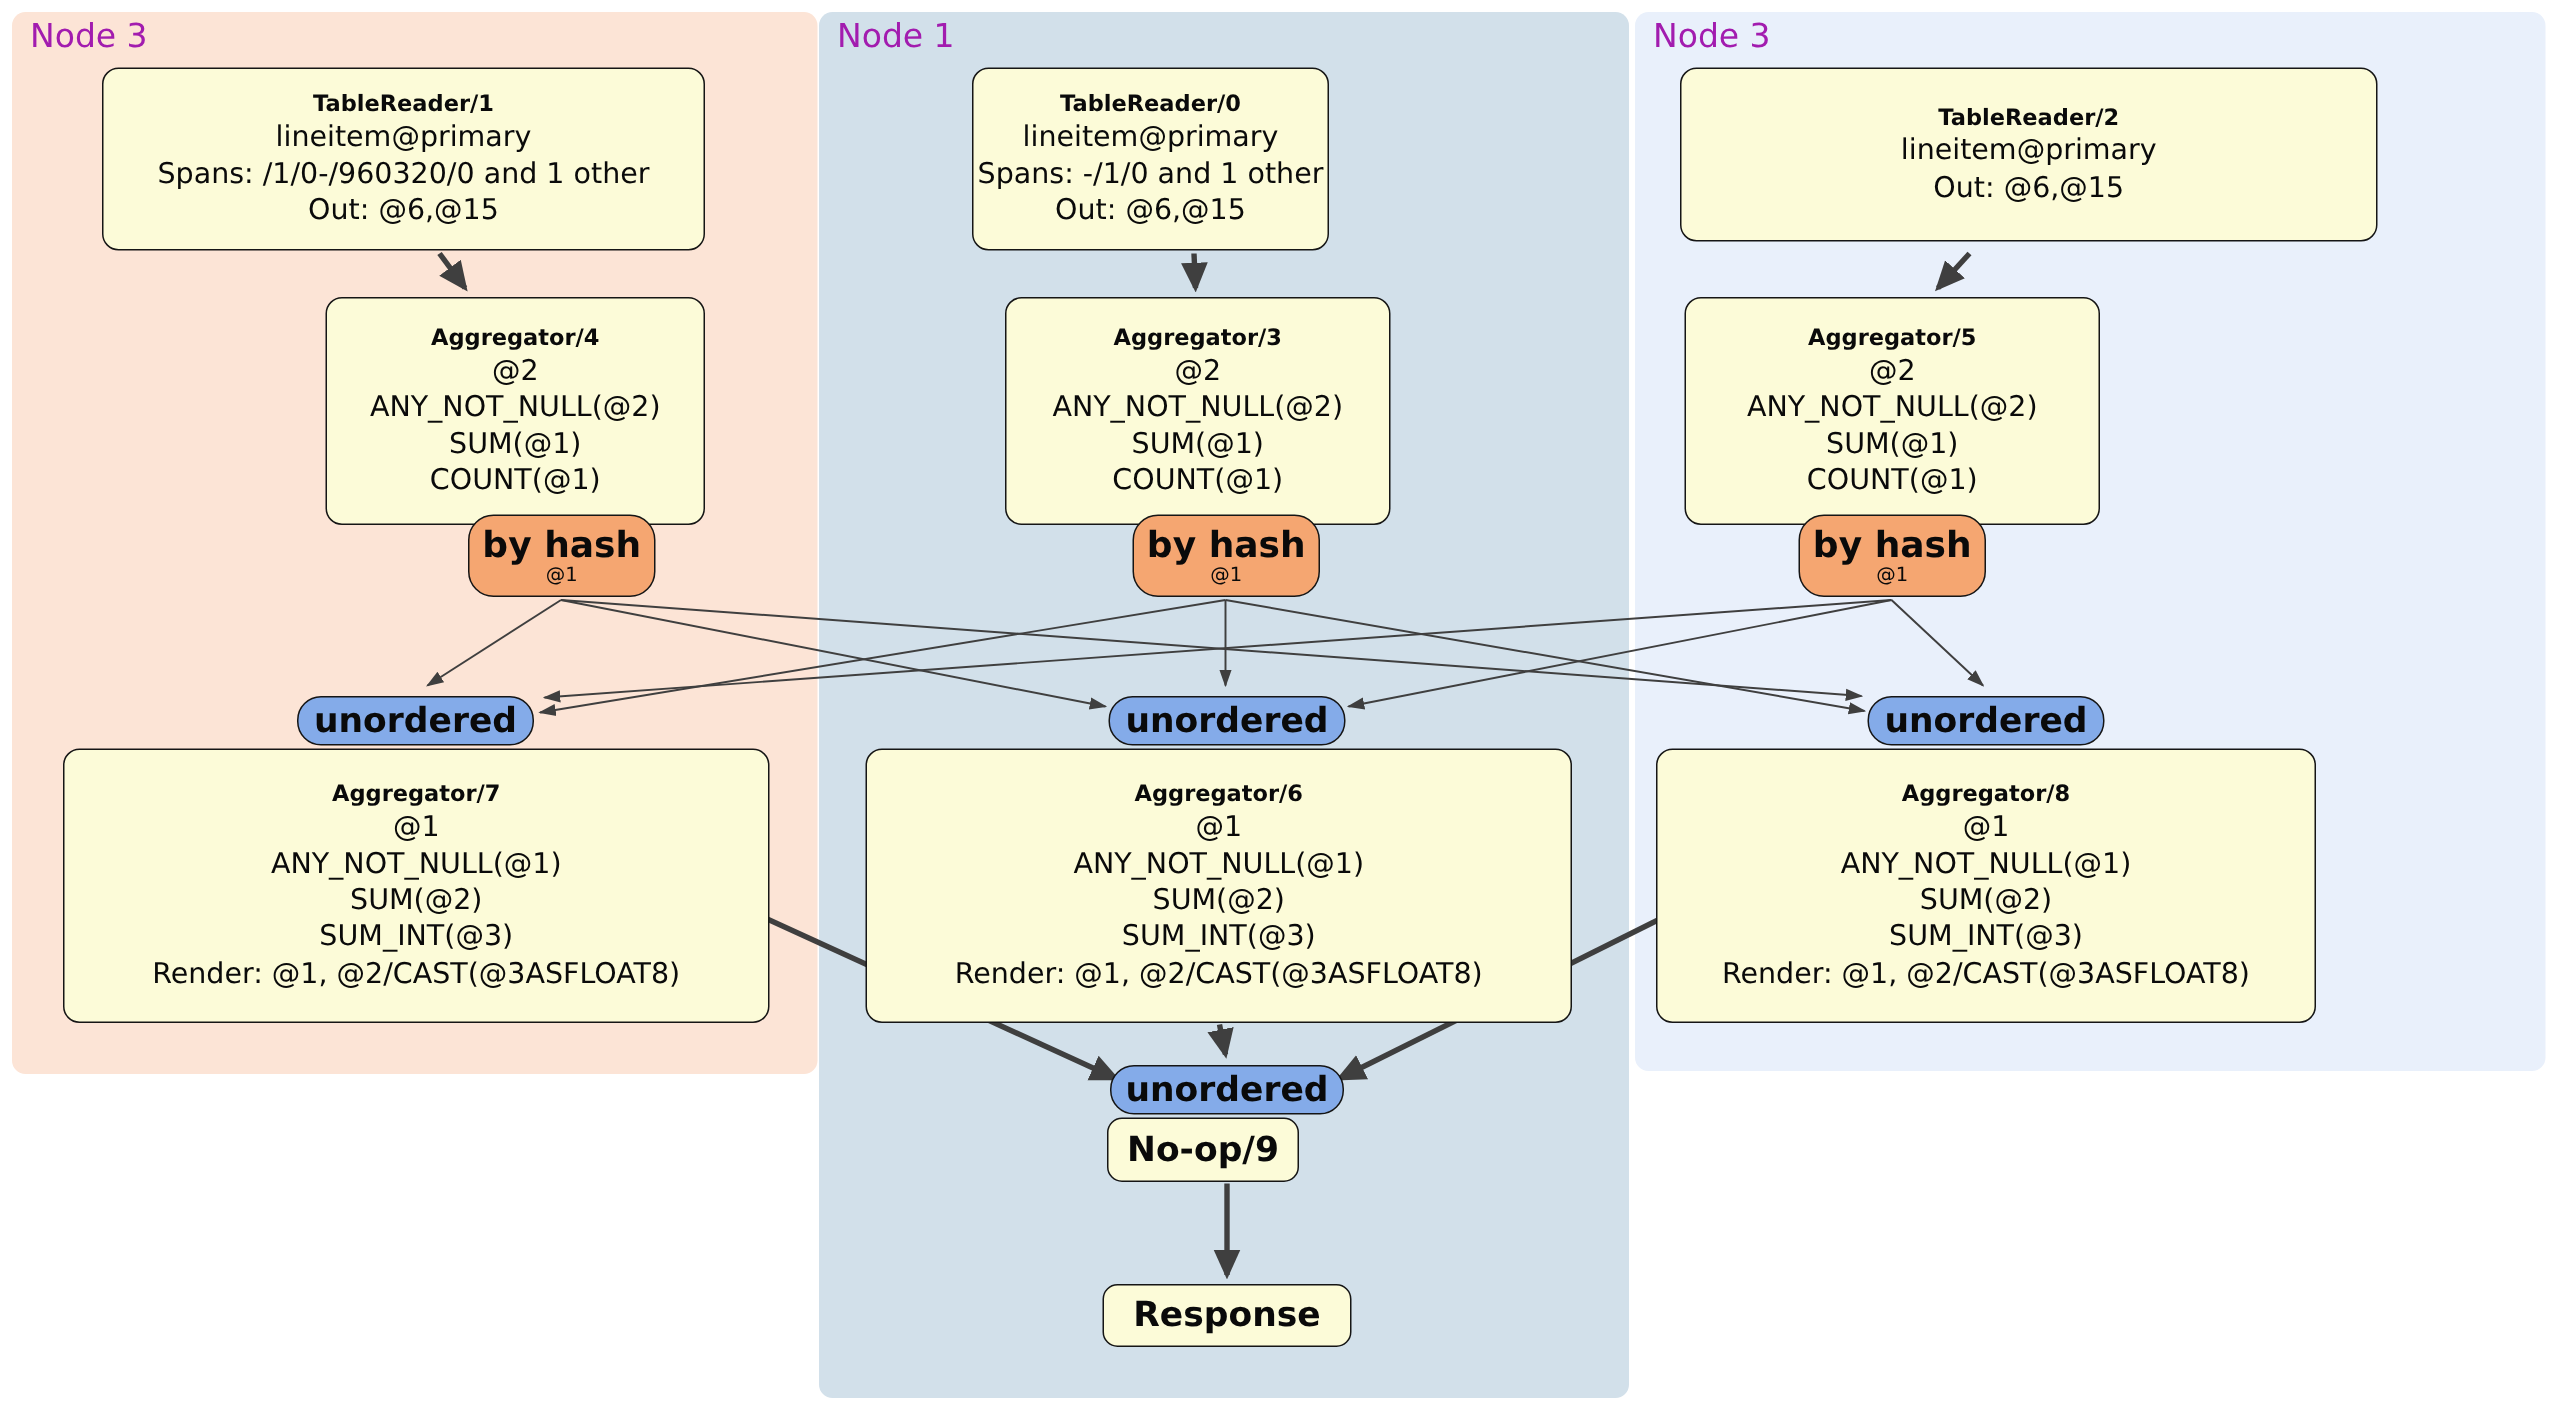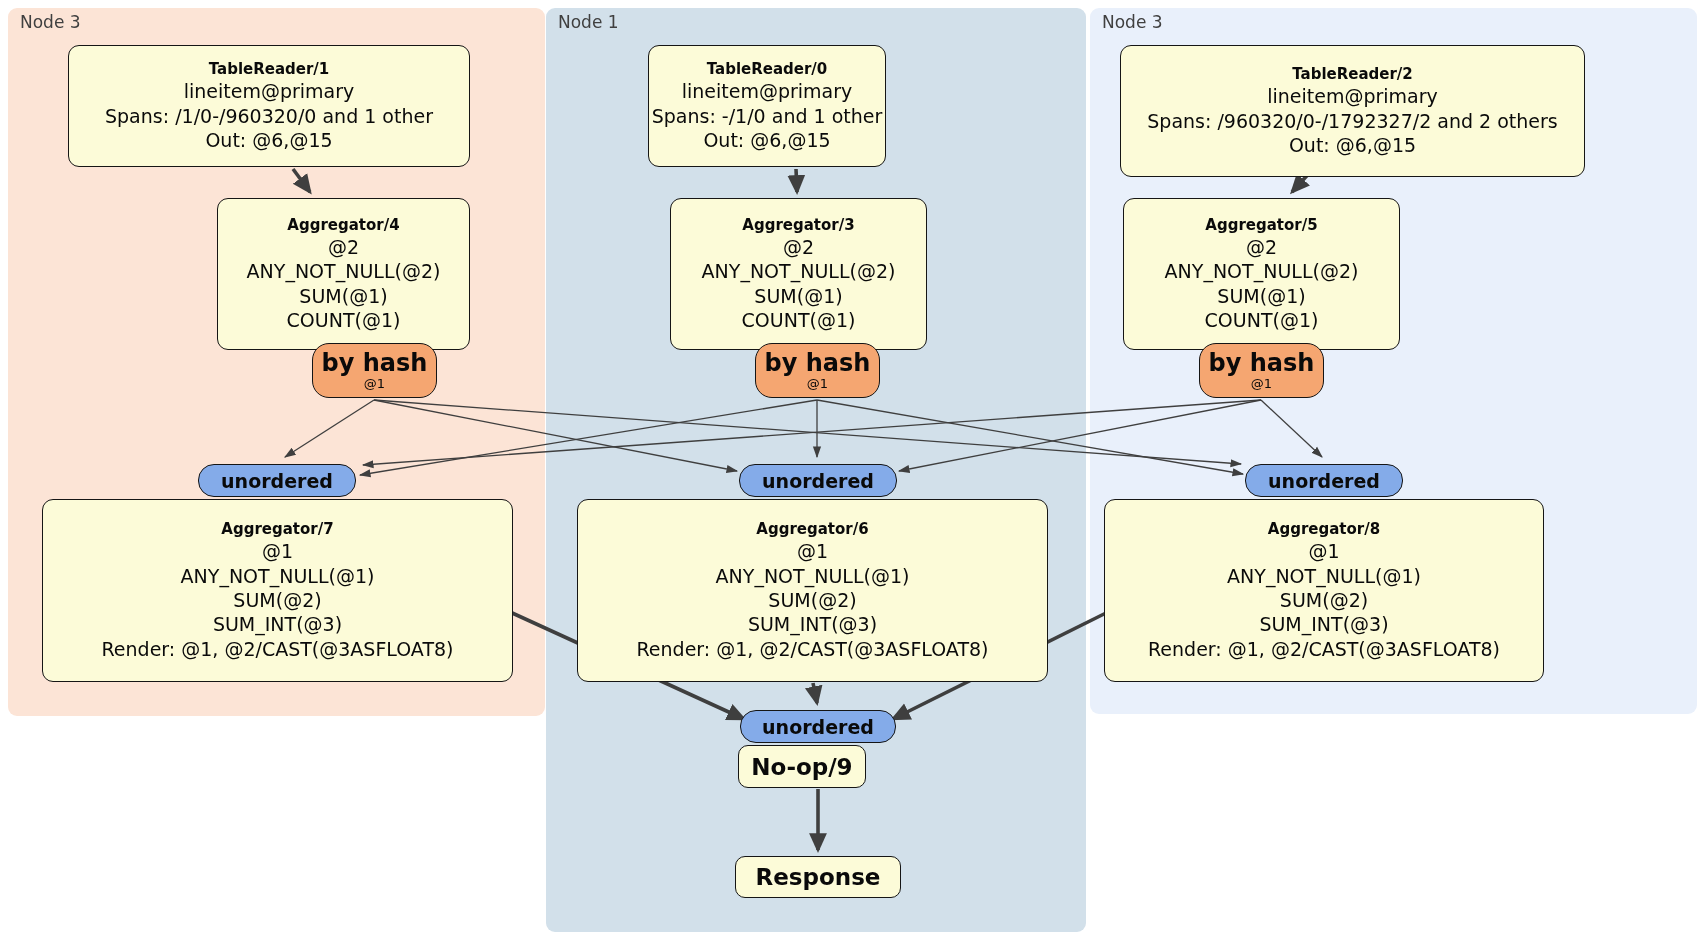--- a/index.html
+++ b/index.html
@@ -1,33 +1,33 @@
 <!DOCTYPE html>
 <html><head>
 <meta charset="utf-8">
 <style>
   html,body{margin:0;padding:0;background:#ffffff;}
   body{width:1708px;height:940px;position:relative;overflow:hidden;
        font-family:"DejaVu Sans","Liberation Sans",sans-serif;color:#0a0a0a;}
   .region{position:absolute;border-radius:9px;}
-  .region-label{position:absolute;font-size:17px;color:#404040;}
+  .region-label{position:absolute;font-size:22px;color:#a21caf;}
   #region-node3{left:8px;top:8px;width:537px;height:708px;background:#fce4d6;}
   #region-node1{left:546px;top:8px;width:540px;height:924px;background:#d2e0ea;}
   #region-node2{left:1090px;top:8px;width:607px;height:706px;background:#e9f0fb;}
   .gbox{position:absolute;background:#fcfbd8;border:1.6px solid #151515;border-radius:11px;
         display:flex;flex-direction:column;justify-content:center;align-items:center;
         text-align:center;line-height:1.28;font-size:19px;box-sizing:border-box;}
   .gtitle{font-weight:bold;font-size:15px;line-height:1.3;}
   .gline{white-space:nowrap;}
   .badge{position:absolute;border:1.6px solid #151515;box-sizing:border-box;
          display:flex;flex-direction:column;justify-content:center;align-items:center;}
   .hash{background:#f5a671;border-radius:17px;}
   .hash .b1{font-weight:bold;font-size:24px;line-height:1.1;}
   .hash .b2{font-size:13px;line-height:1.2;}
-  .unordered{background:#84abe9;border-radius:16px;font-weight:bold;font-size:19px;}
+  .unordered{background:#84abe9;border-radius:16px;font-weight:bold;font-size:23px;}
   .termbox{position:absolute;background:#fcfbd8;border:1.9px solid #151515;border-radius:10px;
            display:flex;justify-content:center;align-items:center;
            font-weight:bold;font-size:23px;box-sizing:border-box;}
   #edges{position:absolute;left:0;top:0;pointer-events:none;}
 </style>
 </head>
 <body>
 
 <div class="region" id="region-node3"></div>
 <div class="region" id="region-node1"></div>
@@ -74,24 +74,23 @@
   <div class="gline">lineitem@primary</div>
   <div class="gline">Spans: /1/0-/960320/0 and 1 other</div>
   <div class="gline">Out: @6,@15</div>
 </div>
 <div class="gbox" style="left:648px;top:45px;width:238px;height:122px;">
   <div class="gtitle">TableReader/0</div>
   <div class="gline">lineitem@primary</div>
   <div class="gline">Spans: -/1/0 and 1 other</div>
   <div class="gline">Out: @6,@15</div>
 </div>
-<div class="gbox" style="left:1120px;top:45px;width:465px;height:132px;">
+<div class="gbox" style="left:1120px;top:45px;width:465px;height:116px;">
   <div class="gtitle">TableReader/2</div>
   <div class="gline">lineitem@primary</div>
-  <div class="gline">Spans: /960320/0-/1792327/2 and 2 others</div>
   <div class="gline">Out: @6,@15</div>
 </div>
 
 <div class="gbox" style="left:217px;top:198px;width:253px;height:152px;">
   <div class="gtitle">Aggregator/4</div>
   <div class="gline">@2</div>
   <div class="gline">ANY_NOT_NULL(@2)</div>
   <div class="gline">SUM(@1)</div>
   <div class="gline">COUNT(@1)</div>
 </div>

